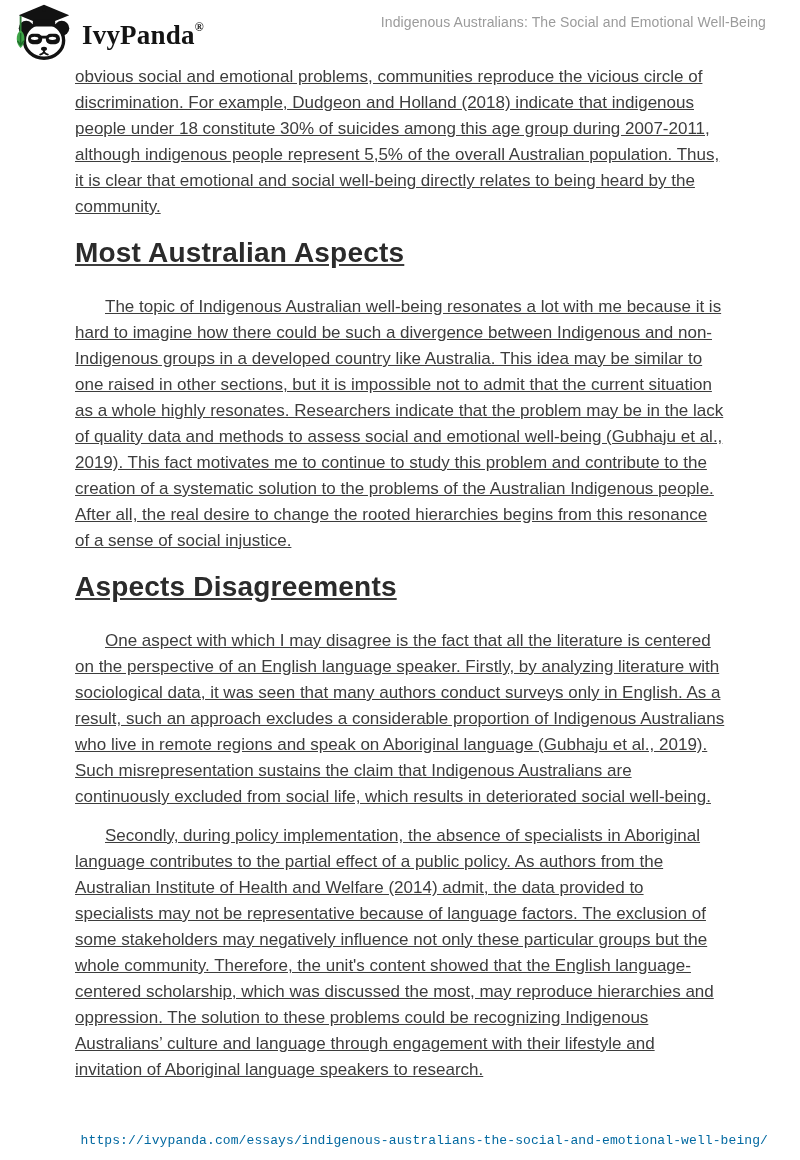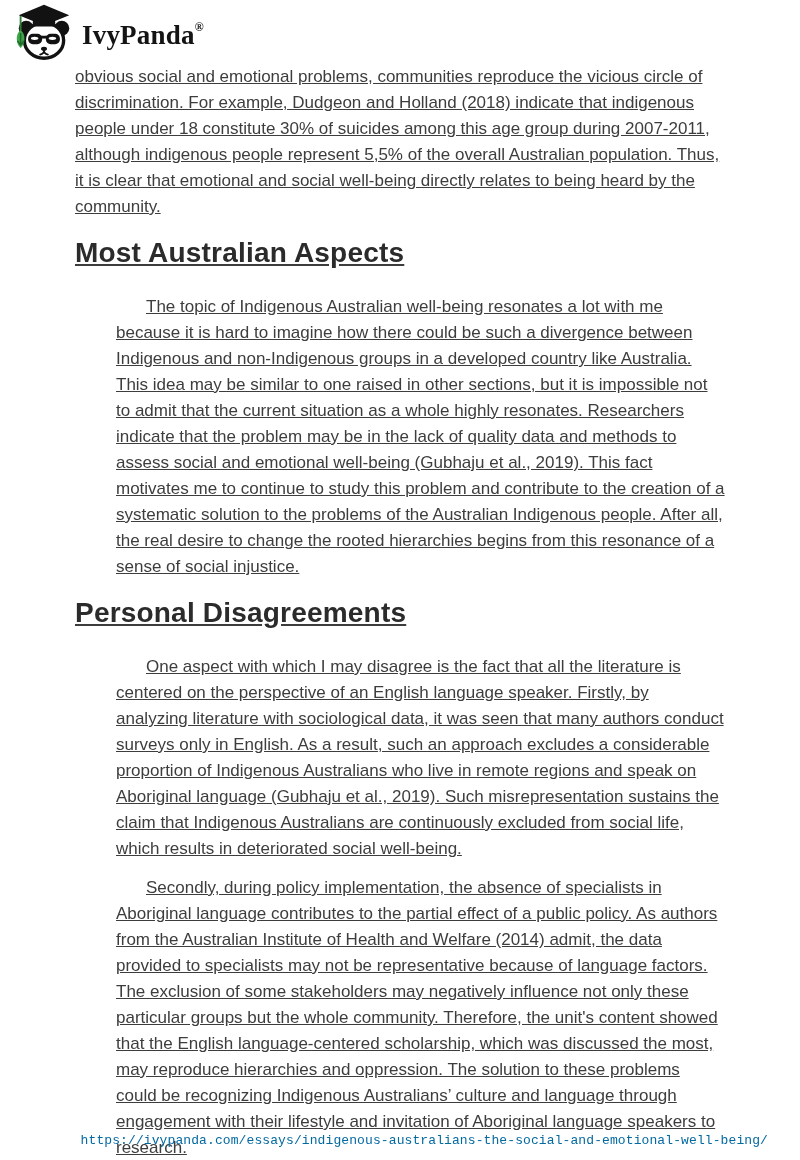--- a/index.html
+++ b/index.html
@@ -36,21 +36,21 @@
 
   
   .content {
     position: absolute; top: 64px; left: 75px; width: 650px;
     color: #3d3d3d;
     font-size: 17px;
     line-height: 26px;
     text-decoration: underline;
   }
   .para { margin: 0 0 13px 0; }
-  .para.indent { text-indent: 30px; margin-left: 41px; }
+  .para.indent { text-indent: 30px; }
   .content h2 {
     font-size: 28px;
     line-height: 34px;
     font-weight: 700;
     color: #2b2b2b;
     margin: 16px 0 24px 0;
     letter-spacing: 0.2px;
   }
 
   
@@ -85,26 +85,27 @@
         <polygon points="32,2 59,13 32,24 5,13" fill="#121212"></polygon>
         <rect x="20" y="18" width="24" height="7" rx="2" fill="#121212"></rect>
         <circle cx="32" cy="7" r="2" fill="#121212"></circle>
 
         <path d="M7 14 L7 31" stroke="#2f7d36" stroke-width="2"></path>
         <path d="M7 29 C 1 33, 2 44, 7 48 C 12 44, 13 33, 7 29 Z" fill="#3fa548"></path>
         <path d="M7 33 L7 45 M7 45 L4 41 M7 45 L10 41" stroke="#1d6b2a" stroke-width="1.6" fill="none" stroke-linecap="round"></path>
       </svg>
       <div class="brand"><span>IvyPanda</span><sup>®</sup></div>
     </div>
+    <div class="doc-title">Indigenous Australians: The Social and Emotional Well-Being</div>
   </div>
 
   <div class="content">
     <p class="para">obvious social and emotional problems, communities reproduce the vicious circle of discrimination. For example, Dudgeon and Holland (2018) indicate that indigenous people under 18 constitute 30% of suicides among this age group during 2007-2011, although indigenous people represent 5,5% of the overall Australian population. Thus, it is clear that emotional and social well-being directly relates to being heard by the community.</p>
     <h2>Most Australian Aspects</h2>
     <p class="para indent">The topic of Indigenous Australian well-being resonates a lot with me because it is hard to imagine how there could be such a divergence between Indigenous and non-Indigenous groups in a developed country like Australia. This idea may be similar to one raised in other sections, but it is impossible not to admit that the current situation as a whole highly resonates. Researchers indicate that the problem may be in the lack of quality data and methods to assess social and emotional well-being (Gubhaju et al., 2019). This fact motivates me to continue to study this problem and contribute to the creation of a systematic solution to the problems of the Australian Indigenous people. After all, the real desire to change the rooted hierarchies begins from this resonance of a sense of social injustice.</p>
-    <h2>Personal Disagreements</h2>
+    <h2>Aspects Disagreements</h2>
     <p class="para indent">One aspect with which I may disagree is the fact that all the literature is centered on the perspective of an English language speaker. Firstly, by analyzing literature with sociological data, it was seen that many authors conduct surveys only in English. As a result, such an approach excludes a considerable proportion of Indigenous Australians who live in remote regions and speak on Aboriginal language (Gubhaju et al., 2019). Such misrepresentation sustains the claim that Indigenous Australians are continuously excluded from social life, which results in deteriorated social well-being.</p>
     <p class="para indent">Secondly, during policy implementation, the absence of specialists in Aboriginal language contributes to the partial effect of a public policy. As authors from the Australian Institute of Health and Welfare (2014) admit, the data provided to specialists may not be representative because of language factors. The exclusion of some stakeholders may negatively influence not only these particular groups but the whole community. Therefore, the unit's content showed that the English language-centered scholarship, which was discussed the most, may reproduce hierarchies and oppression. The solution to these problems could be recognizing Indigenous Australians’ culture and language through engagement with their lifestyle and invitation of Aboriginal language speakers to research.</p>
   </div>
 
   <div class="footer-url">https://ivypanda.com/essays/indigenous-australians-the-social-and-emotional-well-being/</div>
 
 </div>
 
 </body></html>

